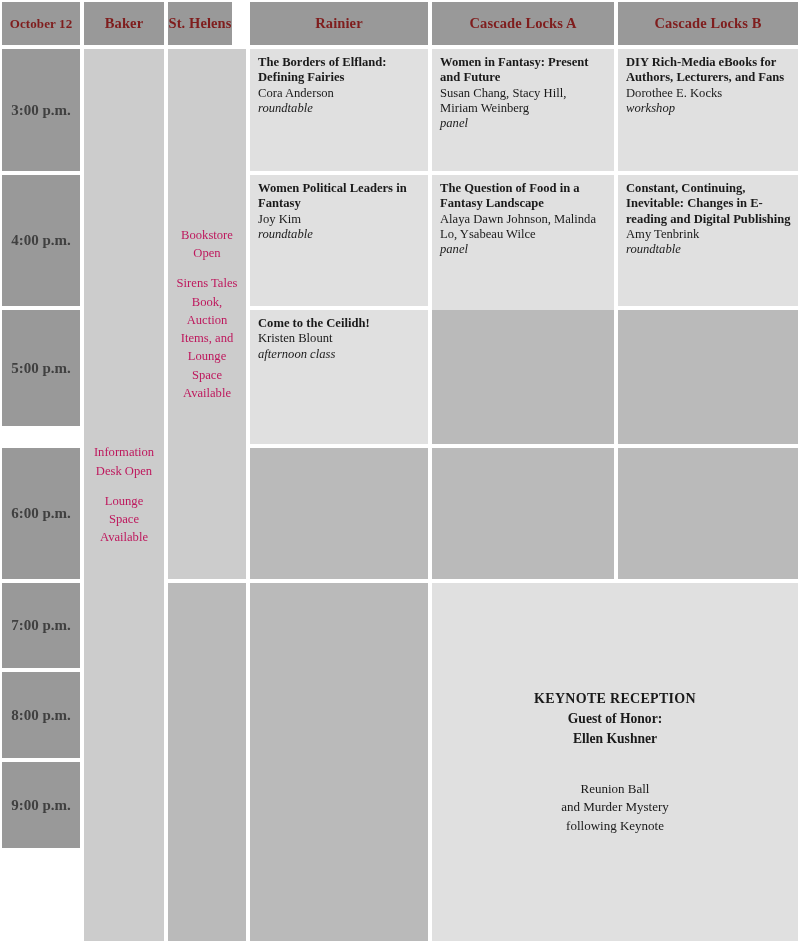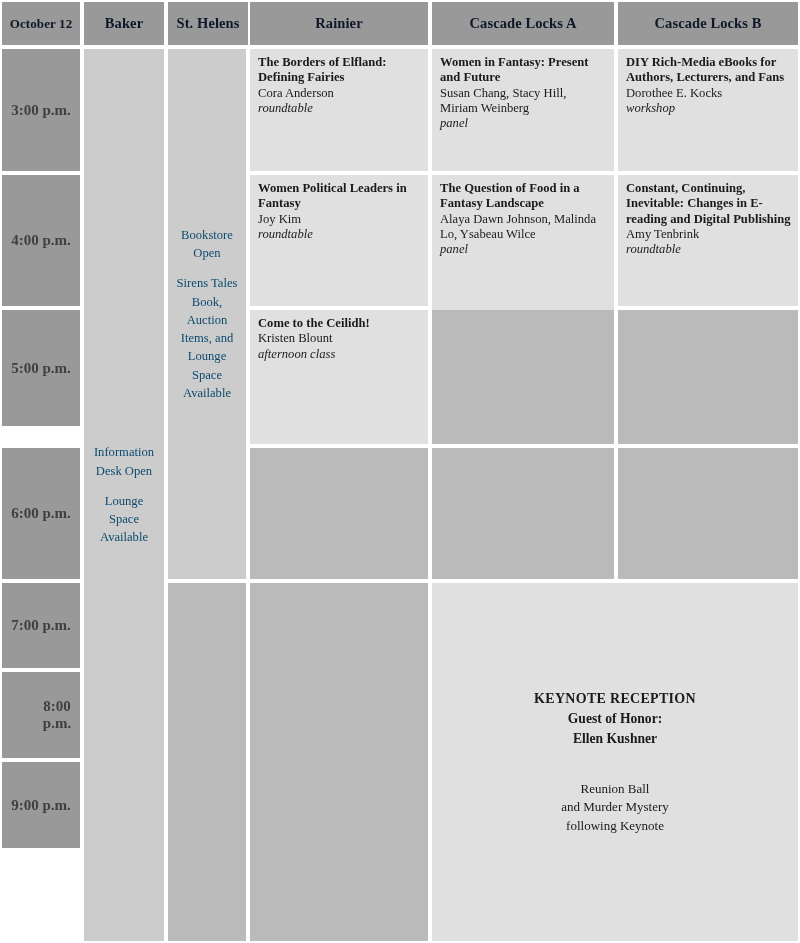--- a/index.html
+++ b/index.html
@@ -25,21 +25,21 @@
 
   .cell {
     position: absolute;
     box-sizing: border-box;
     overflow: hidden;
   }
 
   
   .hdr {
     background: #999999;
-    color: #0f172a;
+    color: #7f1d1d;
     font-weight: bold;
     font-size: 14.5px;
     display: flex;
     align-items: center;
     justify-content: center;
     text-align: center;
     letter-spacing: 0.1px;
   }
   .hdr.hdr-date {
     font-size: 13px;
@@ -74,21 +74,21 @@
     display: block;
   }
   .session .s-kind {
     display: block;
     font-style: italic;
   }
 
   
   .infocell {
     background: #cccccc;
-    color: #0c4a6e;
+    color: #be185d;
     font-size: 12.6px;
     line-height: 1.45;
     display: flex;
     align-items: center;
     justify-content: center;
     text-align: center;
     padding: 4px 5px;
   }
   .infocell .info-lines {
     display: block;
@@ -136,34 +136,34 @@
 </style>
 </head>
 <body>
 
 <div id="schedule-grid">
 
   <div class="cell hdr hdr-date" style="left:2px;  top:2px;  width:78px;  height:43px;">October 12</div>
 
   <div class="cell hdr" style="left:84px; top:2px;  width:80px;  height:43px;">Baker</div>
 
-  <div class="cell hdr" style="left:168px;top:2px;  width:80px;  height:43px;">St. Helens</div>
+  <div class="cell hdr" style="left:168px;top:2px;  width:64px;  height:43px;">St. Helens</div>
 
   <div class="cell hdr" style="left:250px;top:2px;  width:178px; height:43px;">Rainier</div>
 
   <div class="cell hdr" style="left:432px;top:2px;  width:182px; height:43px;">Cascade Locks A</div>
 
   <div class="cell hdr" style="left:618px;top:2px;  width:180px; height:43px;">Cascade Locks B</div>
 
   <div class="cell timecell" style="left:2px; top:49px;  width:78px; height:122px;">3:00 p.m.</div>
   <div class="cell timecell" style="left:2px; top:175px; width:78px; height:131px;">4:00 p.m.</div>
   <div class="cell timecell" style="left:2px; top:310px; width:78px; height:116px;">5:00 p.m.</div>
   <div class="cell timecell" style="left:2px; top:448px; width:78px; height:131px;">6:00 p.m.</div>
   <div class="cell timecell" style="left:2px; top:583px; width:78px; height:85px;">7:00 p.m.</div>
-  <div class="cell timecell" style="left:2px; top:672px; width:78px; height:86px;padding-left:32px;">8:00 p.m.</div>
+  <div class="cell timecell" style="left:2px; top:672px; width:78px; height:86px;">8:00 p.m.</div>
   <div class="cell timecell" style="left:2px; top:762px; width:78px; height:86px;">9:00 p.m.</div>
 
   <div class="cell infocell" style="left:84px; top:49px; width:80px; height:892px;">
     <span class="info-lines">
       <span>Information</span><br>
       <span>Desk Open</span>
       <span class="blank-line"></span>
       <span>Lounge Space</span><br>
       <span>Available</span>
     </span>

